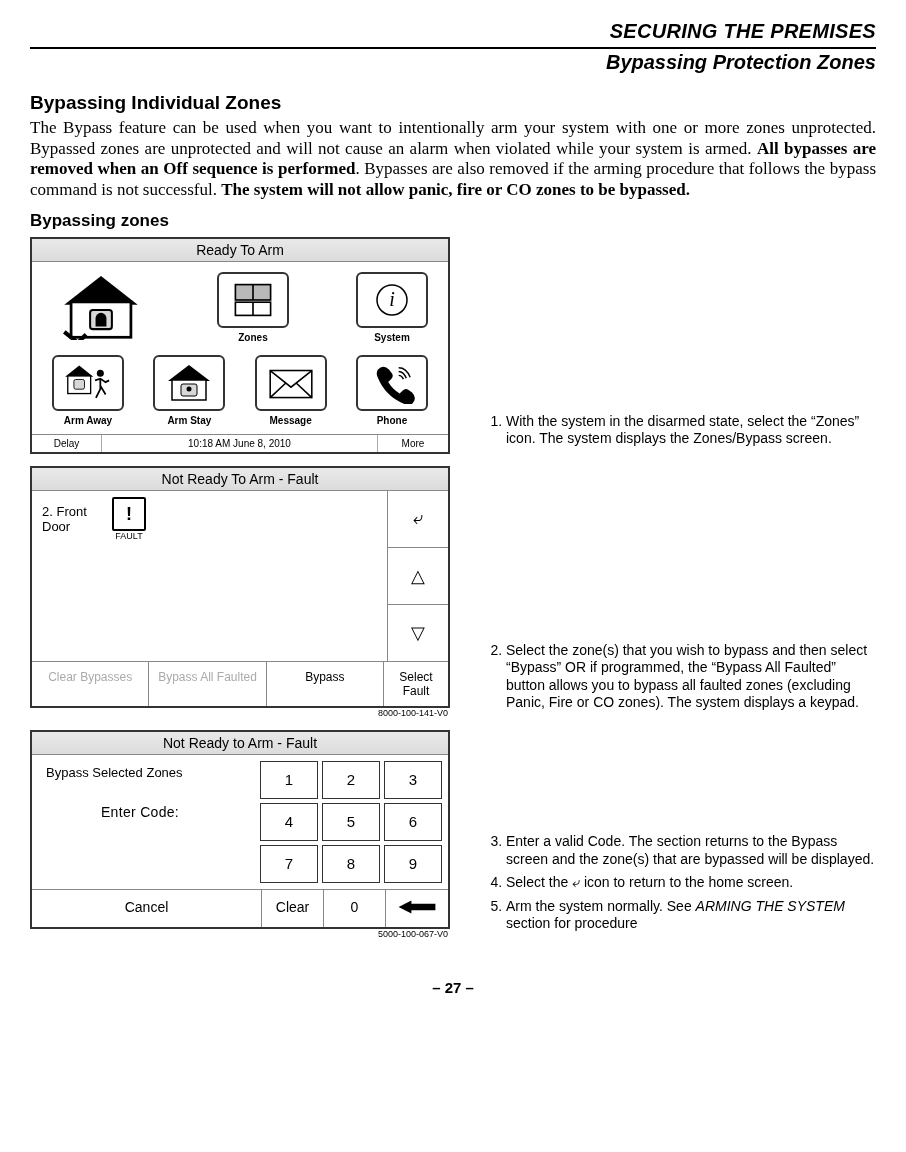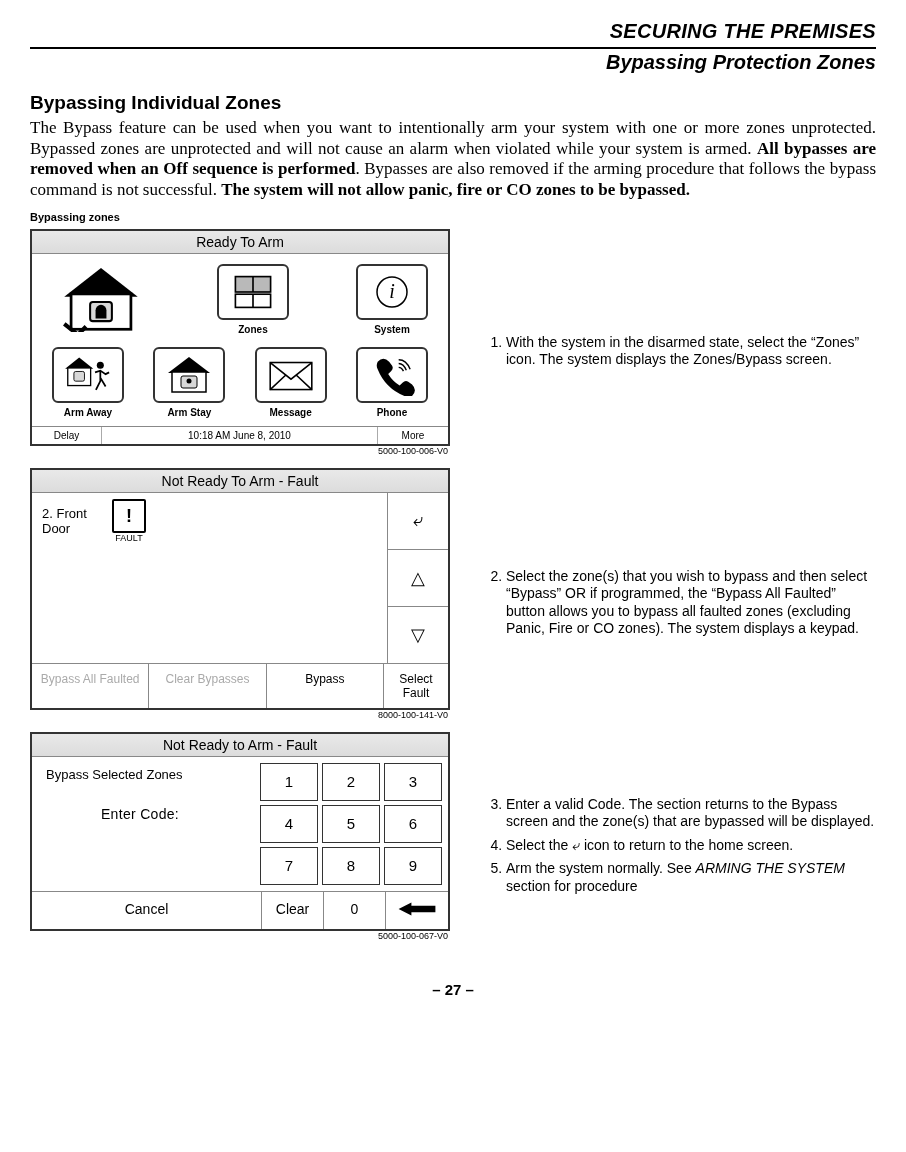--- a/index.html
+++ b/index.html
@@ -12,22 +12,22 @@
     color: #000;
     background: #fff;
   }
   .doc-header { text-align: right; margin-bottom: 8px; }
   .doc-header .chap { font-size: 20px; font-weight: 900; font-style: italic; letter-spacing: .3px;}
   .hr { border-top: 2px solid #000; margin: 4px 0 2px 0; }
   .doc-header .sub { font-size: 20px; font-weight: 700; font-style: italic; }
   h2.sec { font-size: 19px; font-weight: 700; margin: 18px 0 4px 0; }
   p.body { margin: 2px 0 10px 0; font-size: 17px; line-height: 1.22; font-family: Georgia, 'Times New Roman', serif; text-align: justify;}
   p.body .b { font-weight: 700; }
-  h3.sub { font-size: 11px; font-weight: 700; margin: 4px 0 6px 0; }
-  .row { display: flex; gap: 32px; align-items: center; margin-bottom: 12px; }
+  h3.sub { font-size: 17px; font-weight: 700; margin: 4px 0 6px 0; }
+  .row { display: flex; gap: 32px; align-items: flex-end; margin-bottom: 12px; }
   .left { width: 420px; flex: 0 0 auto; }
   .right { flex: 1 1 auto; font-size: 14px; margin-top: 24px; }
   .right ol { margin: 0; padding-left: 24px; }
   .right li { margin-bottom: 6px; line-height: 1.25; }
   .right li .i { font-style: italic; }
   .figcode { font-size: 9px; text-align: right; margin-right: 2px; }
   .page-num { text-align: center; margin-top: 40px; font-weight: 700; }
   
   .panel {
     border: 2px solid #333;
@@ -173,21 +173,20 @@
             <div class="lbl">Phone</div>
           </div>
         </div>
       </div>
       <div class="p1-bottom-bar">
         <div class="cell" style="flex:0 0 70px;">Delay</div>
         <div class="cell" style="flex:1;">10:18 AM  June 8,  2010</div>
         <div class="cell" style="flex:0 0 70px;">More</div>
       </div>
     </div>
-    <div class="figcode">5000-100-006-V0</div>
   </div>
   <div class="right">
     <ol start="1">
         <li>With the system in the disarmed state, select the “Zones” icon. The system displays the Zones/Bypass screen.</li>
       </ol>
   </div>
 </div>
 
 <div class="row">
   <div class="left">
@@ -211,22 +210,22 @@
             </div>
           <div class="sbtn">
               <span>△</span>
             </div>
           <div class="sbtn">
               <span>▽</span>
             </div>
         </div>
       </div>
       <div class="p2-actions">
+        <div class="abtn dis">Clear Bypasses</div>
         <div class="abtn dis">Bypass All Faulted</div>
-        <div class="abtn dis">Clear Bypasses</div>
         <div class="abtn">Bypass</div>
         <div class="abtn" style="flex:0 0 64px;">Select Fault</div>
       </div>
     </div>
     <div class="figcode">8000-100-141-V0</div>
   </div>
   <div class="right">
     <ol start="2">
         <li>Select the zone(s) that you wish to bypass and then select “Bypass” OR if programmed, the “Bypass All Faulted” button allows you to bypass all faulted zones (excluding Panic, Fire or CO zones). The system displays a keypad.</li>
       </ol>

